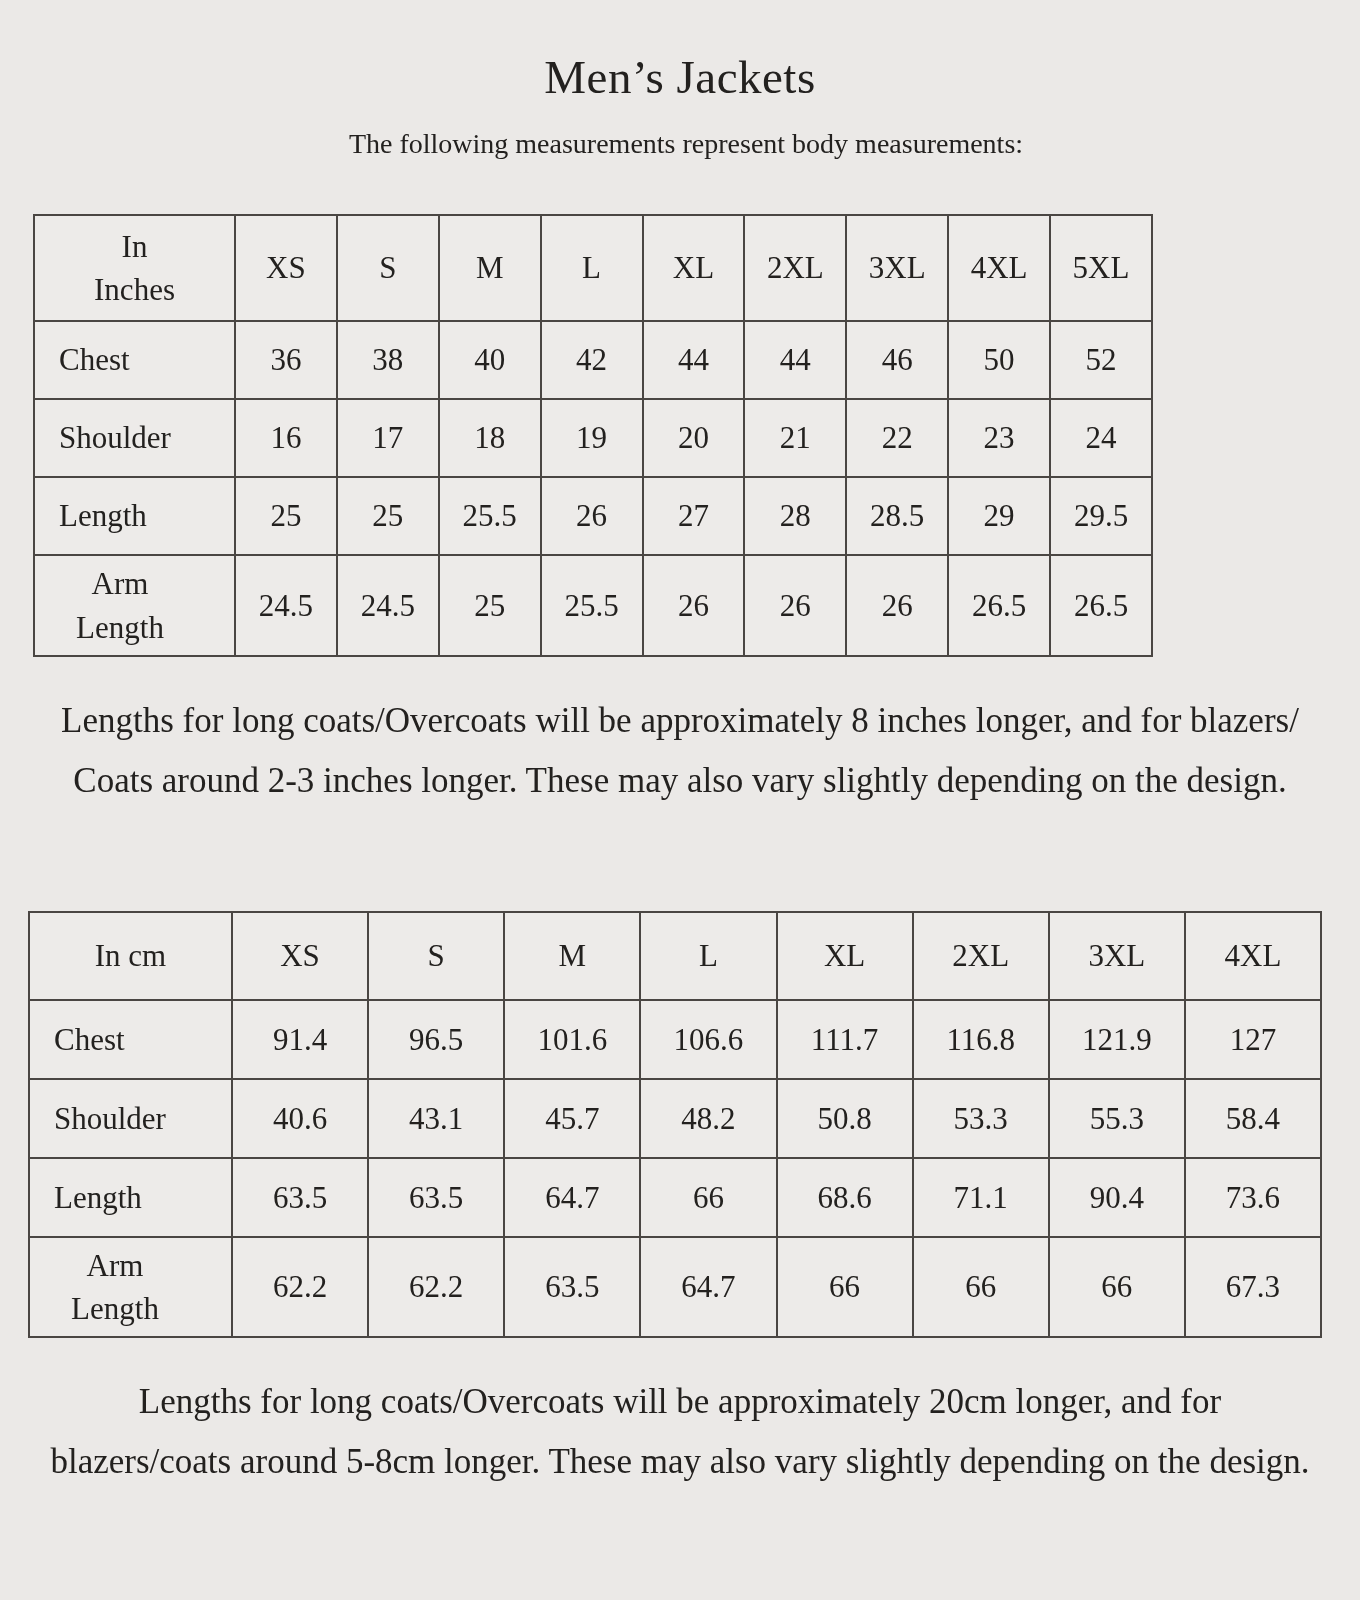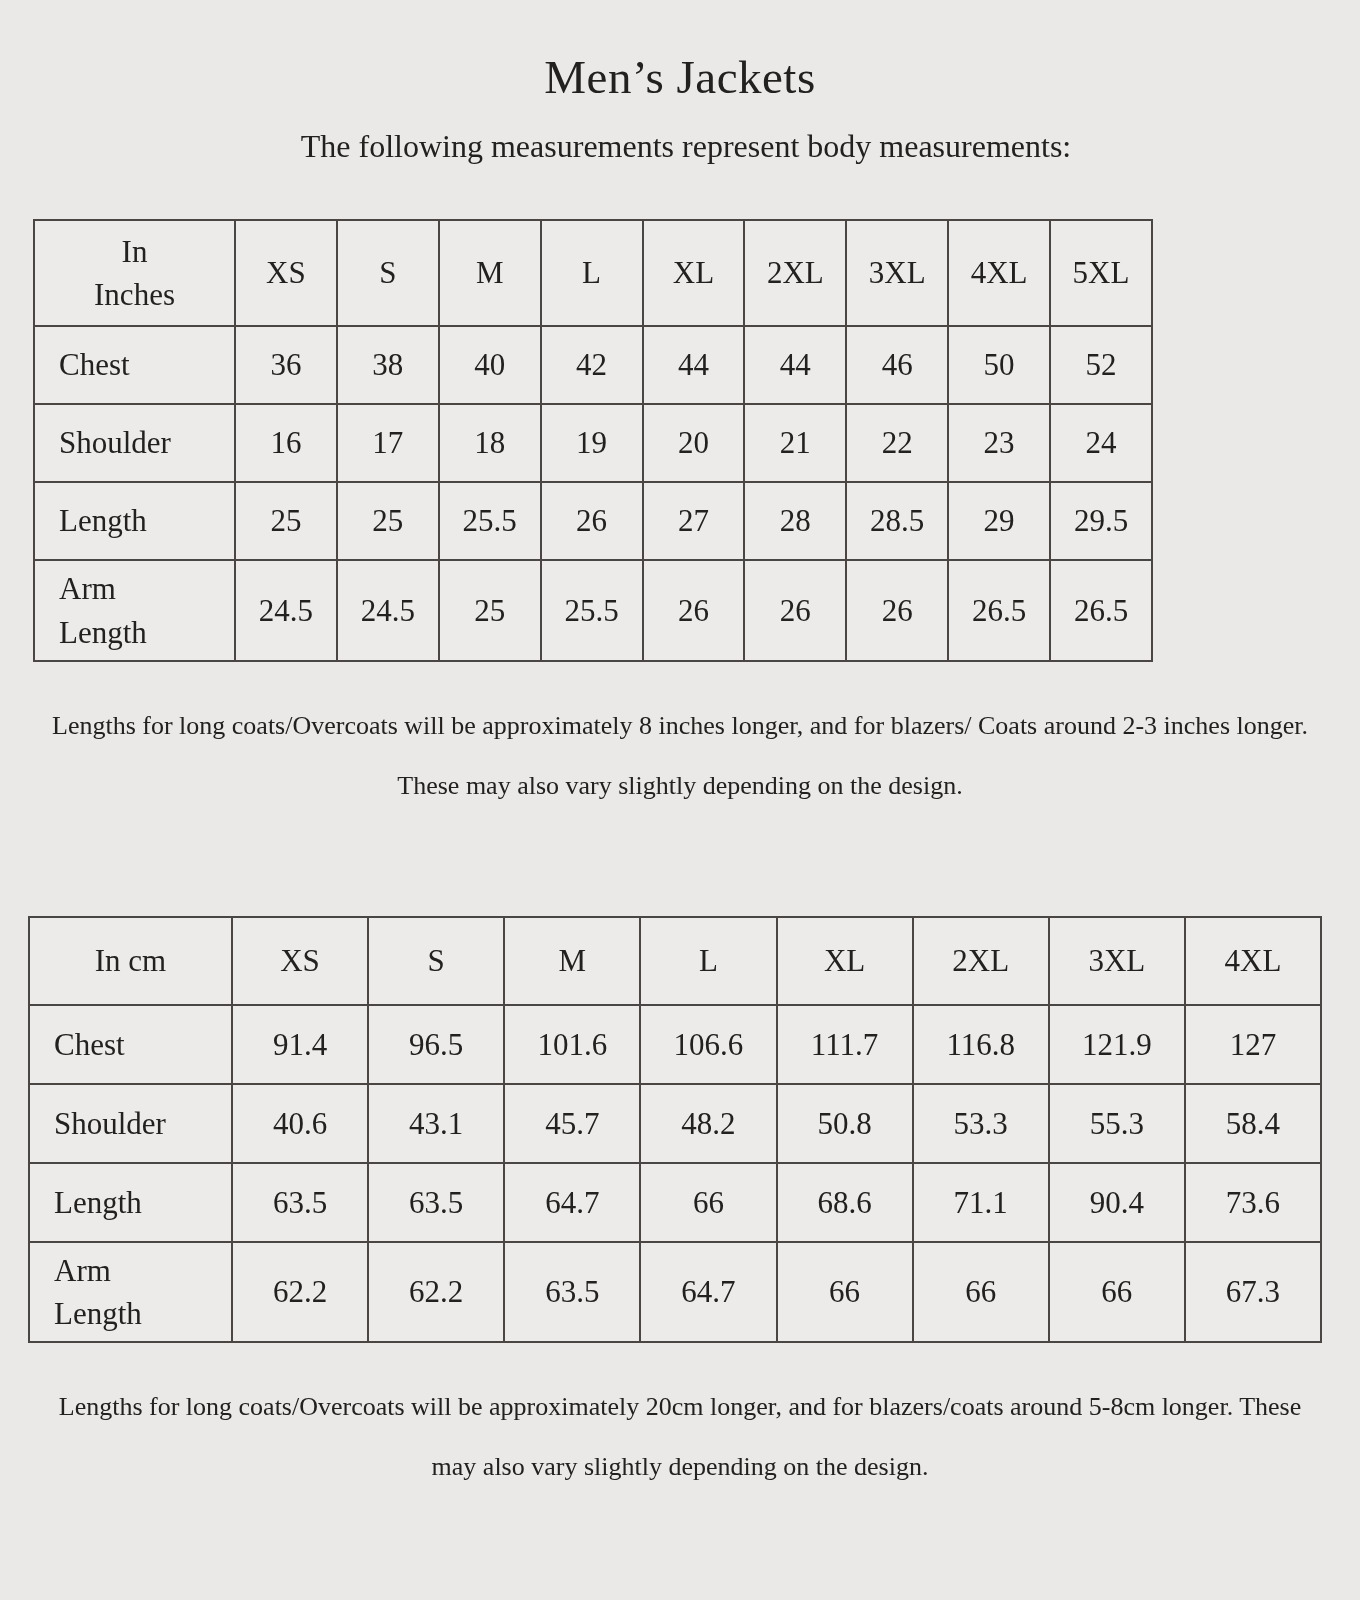--- a/index.html
+++ b/index.html
@@ -21,21 +21,21 @@
   }
   .page-title {
     margin: 0;
     font-size: 47px;
     font-weight: normal;
     text-align: center;
     letter-spacing: 0.5px;
   }
   .page-subtitle {
     margin: 24px 0 0 12px;
-    font-size: 32px;
+    font-size: 28px;
     text-align: center;
   }
   table.size-table {
     border-collapse: collapse;
     table-layout: fixed;
     background: #edebe9;
   }
   #inches-table {
     width: 1120px;
     margin: 54px 0 0 33px;
@@ -68,28 +68,28 @@
   .size-table tbody th.row-label {
     text-align: left;
     padding-left: 24px;
   }
   .cell-inner {
     display: inline-block;
     line-height: 1.4;
   }
   .label-inner {
     max-width: 122px;
-    text-align: left;
+    text-align: center;
   }
   .unit-inner {
     max-width: 100px;
     text-align: center;
   }
   .table-note {
-    font-size: 26px;
+    font-size: 35px;
     text-align: center;
     line-height: 60px;
     margin: 34px auto 0 auto;
     width: 1262px;
   }
 </style>
 </head>
 <body>
 
 <div class="page">

